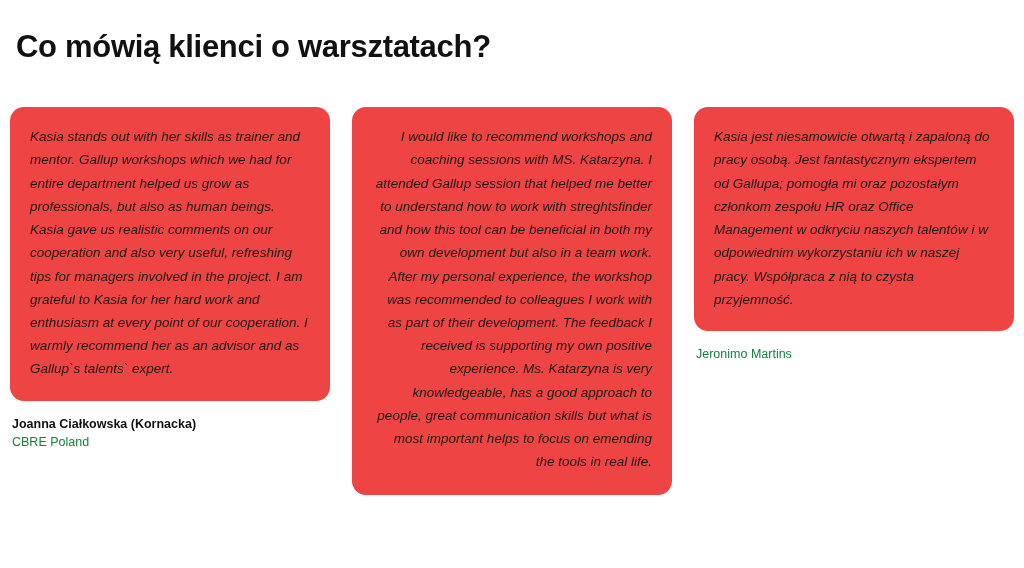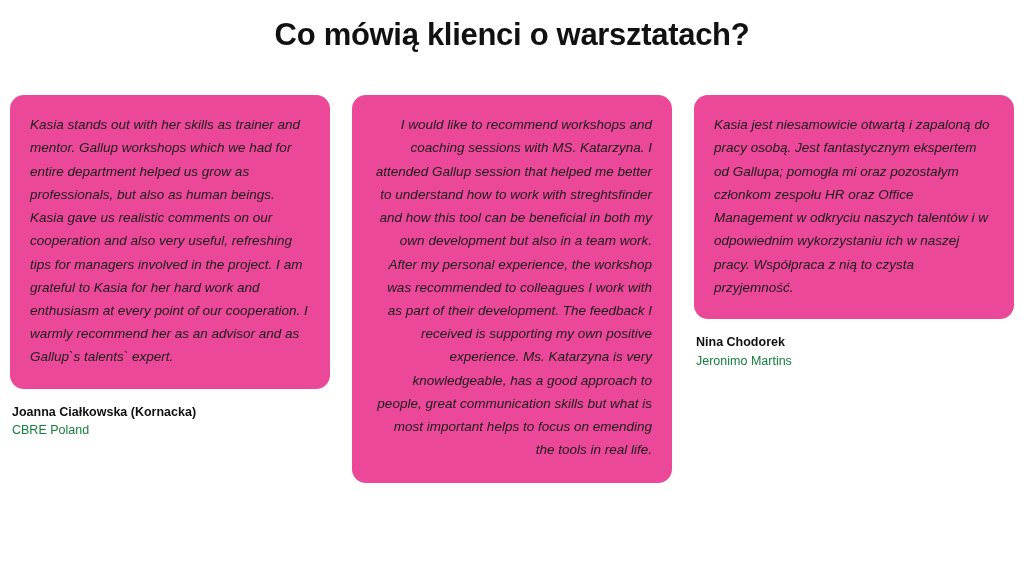--- a/index.html
+++ b/index.html
@@ -12,44 +12,44 @@
     font-family: "Liberation Sans", sans-serif;
     overflow: hidden;
   }
   .page {
     position: relative;
     width: 1024px;
     height: 568px;
     background: #ffffff;
   }
   .page-title {
-    text-align: center;
+    text-align: left;
     font-size: 31px;
     font-weight: bold;
     color: #111111;
     letter-spacing: -0.3px;
-    margin: 4px;
+    margin: 16px;
     padding-top: 12px;
     line-height: 1.2;
   }
   .columns {
     display: flex;
     align-items: flex-start;
     justify-content: center;
     gap: 22px;
     padding: 0 8px;
     margin-top: 42px;
   }
   .col {
     width: 320px;
     display: flex;
     flex-direction: column;
   }
   .card {
-    background: #ec4899;
+    background: #ef4444;
     border-radius: 14px;
     padding: 18px 20px 20px 20px;
   }
   .quote {
     font-size: 13.5px;
     line-height: 1.72;
     font-style: italic;
     color: #1b1b1b;
     margin: 0;
     white-space: pre-wrap;
@@ -94,19 +94,18 @@
         <p class="quote">I would like to recommend workshops and coaching sessions with MS. Katarzyna. I attended Gallup session that helped me better to understand how to work with streghtsfinder and how this tool can be beneficial in both my own development but also in a team work.
 After my personal experience, the workshop was recommended to colleagues I work with as part of their development. The feedback I received is supporting my own positive experience. Ms. Katarzyna is very knowledgeable, has a good approach to people, great communication skills but what is most important helps to focus on emending the tools in real life.</p>
       </div>
     </div>
 
     <div class="col col-3">
       <div class="card">
         <p class="quote">Kasia jest niesamowicie otwartą i zapaloną do pracy osobą. Jest fantastycznym ekspertem od Gallupa; pomogła mi oraz pozostałym członkom zespołu HR oraz Office Management w odkryciu naszych talentów i w odpowiednim wykorzystaniu ich w naszej pracy. Współpraca z nią to czysta przyjemność.</p>
       </div>
       <div class="attribution">
-        <div class="author">Nina Chodorek</div>
         <div class="company">Jeronimo Martins</div>
       </div>
     </div>
 
   </div>
 </div>
 
 </body></html>

